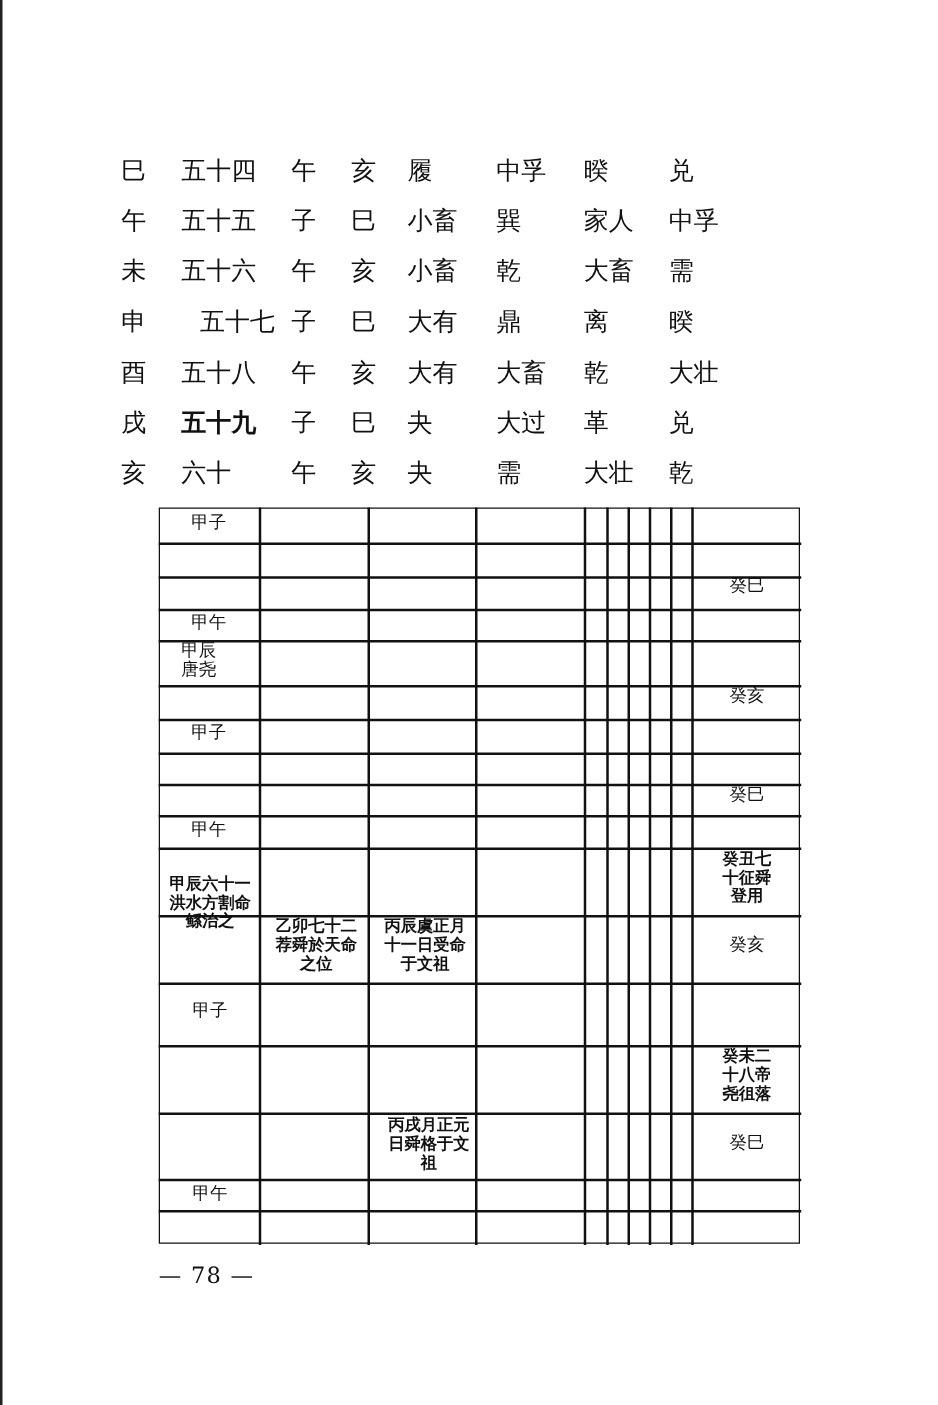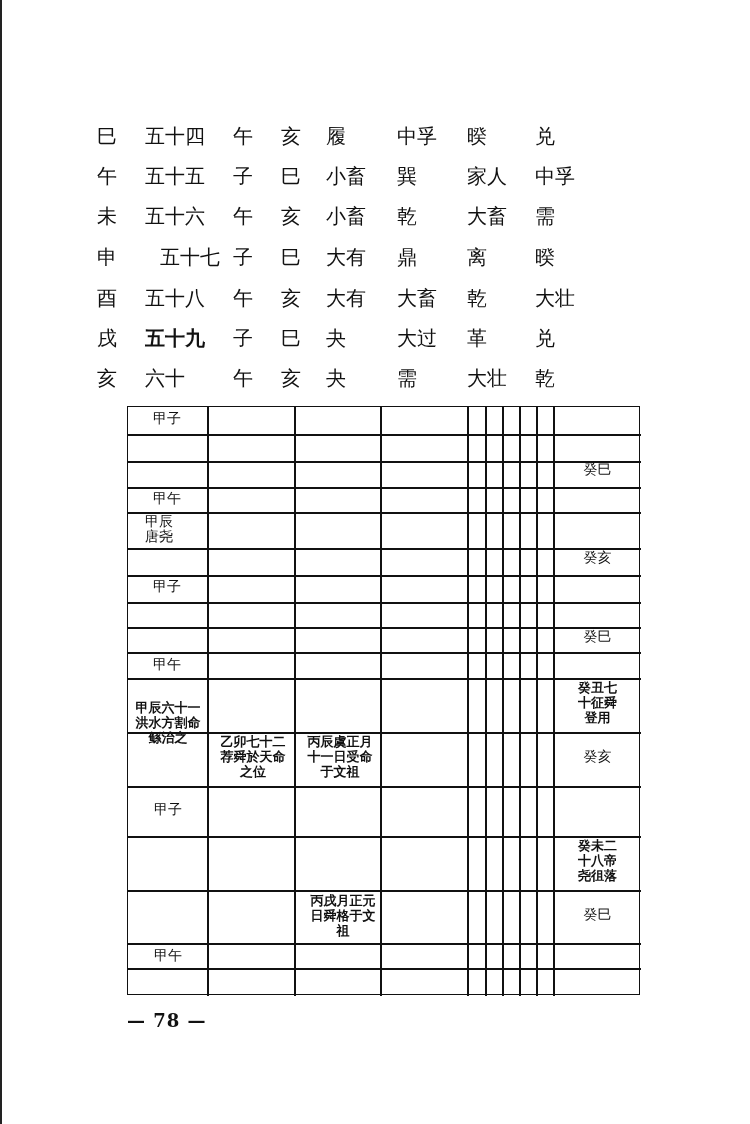--- a/index.html
+++ b/index.html
@@ -7,21 +7,21 @@
            font-family:"DejaVu Serif","Liberation Serif",serif; color:#111; }
     .edge { position:absolute; left:0; top:0; width:2px; height:1124px; background:#222; }
     .line { position:absolute; font-size:20px; height:26px; line-height:26px; white-space:nowrap; }
     .grid { position:absolute; left:127px; top:406px; width:514px; height:590px; }
     .h { position:absolute; left:0; height:1.5px; background:#111; width:514px; }
     .v { position:absolute; top:0; width:1.5px; background:#111; height:590px; }
     .frame { position:absolute; left:0; top:0; width:511px; height:587px; border:1.5px solid #111; }
     .tc { position:absolute; font-family:"DejaVu Sans","Liberation Sans",sans-serif;
           font-size:13px; line-height:15px; text-align:center; font-weight:bold; color:#111; }
     .tc.plain { font-weight:normal; font-size:14px; }
-    .pageno { position:absolute; left:127px; top:1010px; font-size:18px; font-weight:bold; letter-spacing:1px; }
+    .pageno { position:absolute; left:127px; top:1010px; font-size:18px; font-weight:normal; letter-spacing:1px; }
   </style>
 </head>
 <body>
 
 <div class="edge"></div>
 
 <div id="rows">
     <div class="line" style="left: 97px; top: 123px;">巳</div>
     <div class="line" style="left: 145px; top: 123px;">五十四</div>
     <div class="line" style="left: 233px; top: 123px;">午</div>

